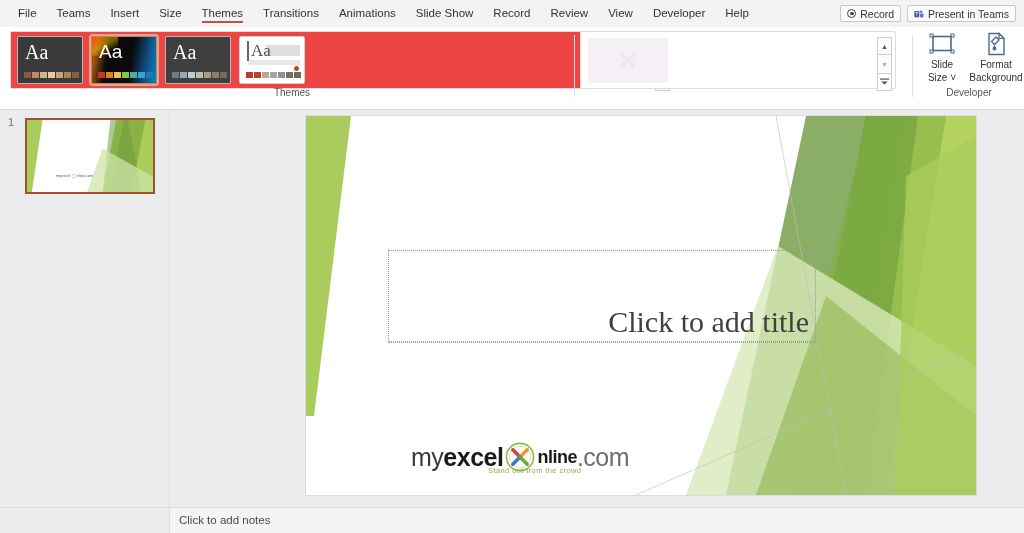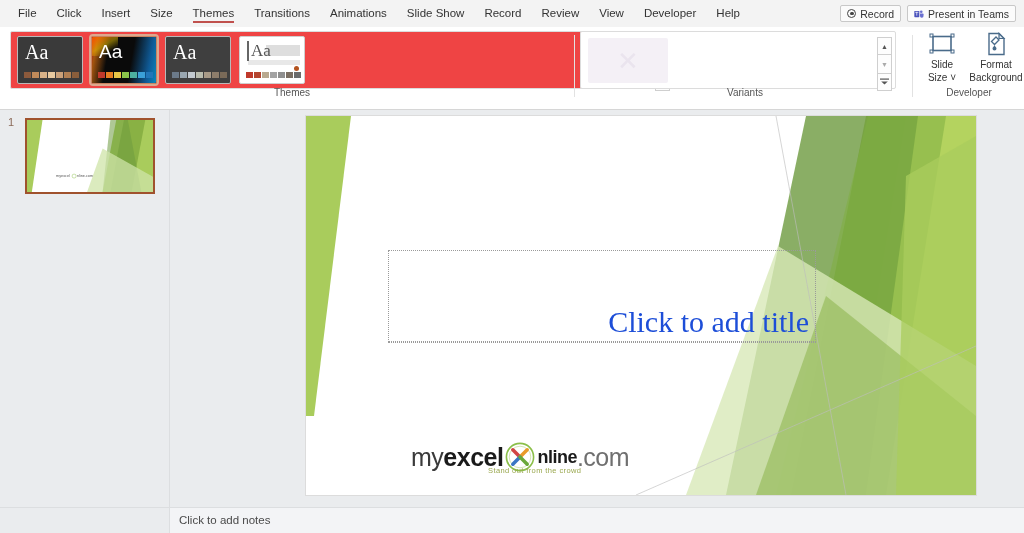--- a/index.html
+++ b/index.html
@@ -183,21 +183,21 @@
   }
   #ph-title {
     left: 82px; top: 134px; width: 428px; height: 92px;
   }
   #ph-sub {
     left: 82px; top: 226px; width: 428px; height: 63px; border-top: none;
   }
   .title-text {
     position: absolute; right: 6px; bottom: 2px;
     font-family: "Liberation Serif", serif;
-    font-size: 30px; color: #1d4ed8; white-space: nowrap;
+    font-size: 30px; color: #404040; white-space: nowrap;
   }
   .sub-text {
     position: absolute; right: 6px; top: 3px;
     font-family: "Liberation Serif", serif;
     font-size: 11.5px; color: #888888; white-space: nowrap;
   }
   .ph-divider {
     position:absolute; left:82px; top:226px; width:428px; height:0;
     border-top: 1px dotted #9a9a9a;
   }
@@ -233,21 +233,21 @@
   }
 </style>
 </head>
 <body>
 
 <div id="app">
 
   <div class="tabbar">
     <div class="tabs">
       <div class="tab">File</div>
-      <div class="tab">Click</div>
+      <div class="tab">Teams</div>
       <div class="tab">Insert</div>
       <div class="tab">Size</div>
       <div class="tab active">Themes</div>
       <div class="tab">Transitions</div>
       <div class="tab">Animations</div>
       <div class="tab">Slide Show</div>
       <div class="tab">Record</div>
       <div class="tab">Review</div>
       <div class="tab">View</div>
       <div class="tab">Developer</div>
@@ -360,21 +360,20 @@
           <div class="sbtn">▲</div>
           <div class="sbtn mid">▼</div>
           <div class="sbtn last">
             <svg width="9" height="8" viewBox="0 0 9 8" class="dashico">
               <rect x="0" y="0.5" width="9" height="1.2" fill="#555"></rect>
               <path d="M1.2 3.4 L7.8 3.4 L4.5 6.6 Z" fill="#555"></path>
             </svg>
           </div>
         </div>
       </div>
-      <div class="glabel">Variants</div>
     </div>
 
     <div class="gsep" style="left:912px;"></div>
 
     <div class="rgroup" id="g-customize">
       <div class="cust-items">
         <div class="cbtn">
           <span class="ci">
             <svg width="26" height="22" viewBox="0 0 26 22">
               <rect x="4" y="3.5" width="18" height="14" fill="none" stroke="#4a6b8a" stroke-width="1.6"></rect>

